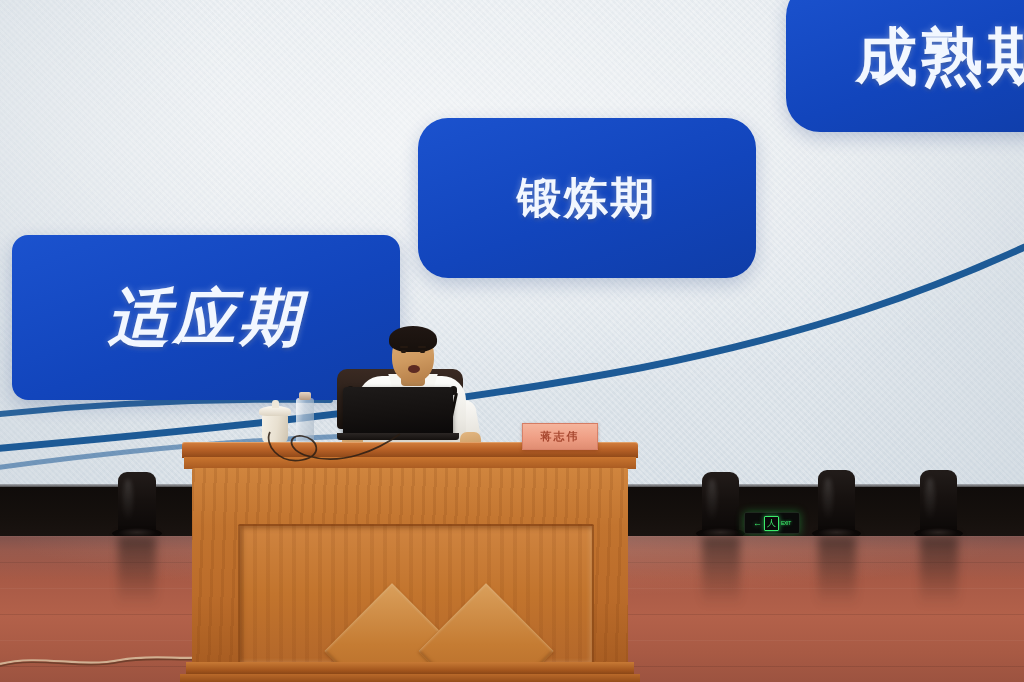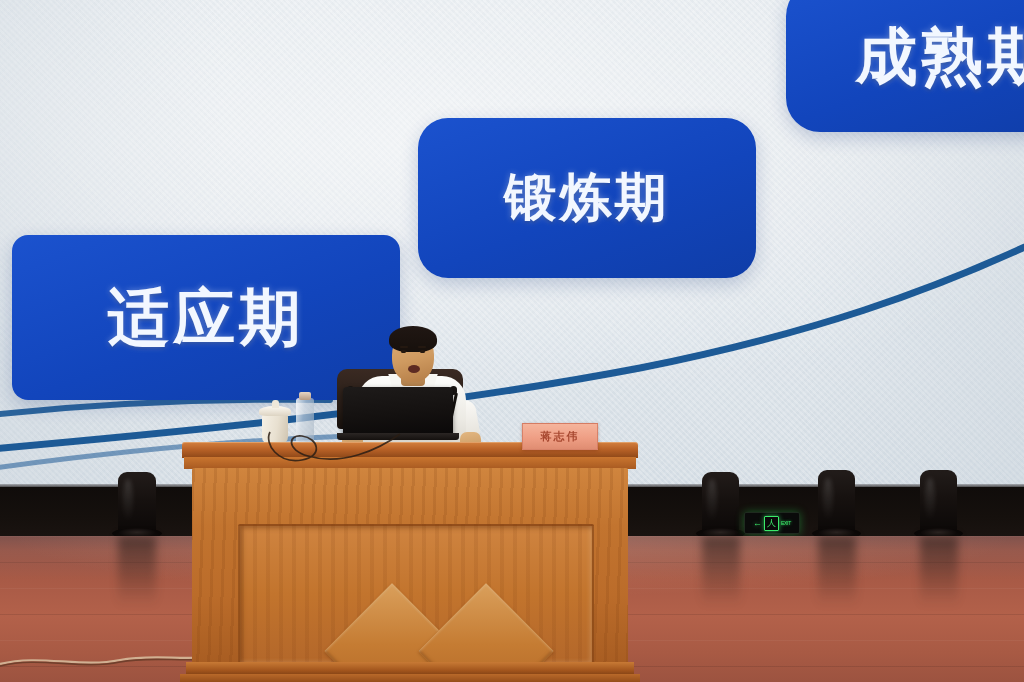--- a/index.html
+++ b/index.html
@@ -40,24 +40,24 @@
     box-shadow:0 6px 18px rgba(20,50,120,.22);
   }
   .badge span{
     color:#f2f7ff;
     font-weight:700;
     letter-spacing:.06em;
     white-space:nowrap;
     text-shadow:0 0 6px rgba(255,255,255,.35), 0 2px 3px rgba(0,30,90,.35);
     font-family:"DejaVu Sans","Liberation Sans",sans-serif;
   }
-  #badge-0{left:12px;  top:235px; width:388px; height:165px; border-radius:16px;}
+  #badge-0{left:12px;  top:235px; width:388px; height:165px; border-radius:16px;font-style:italic;}
   #badge-0 span{font-size:62px;}
   #badge-1{left:418px; top:118px; width:338px; height:160px; border-radius:30px;}
-  #badge-1 span{font-size:52px;}
+  #badge-1 span{font-size:44px;}
   #badge-2{left:786px; top:-18px; width:300px; height:150px; border-radius:34px;}
   #badge-2 span{font-size:62px; transform:translateX(18px);}
 
   
   .backwall{
     position:absolute;left:0;top:487px;width:1024px;height:55px;
     background:linear-gradient(180deg,#100c0a 0%,#15100d 55%,#1b1411 100%);
   }
   .backwall-edge{
     position:absolute;left:0;top:484px;width:1024px;height:5px;

